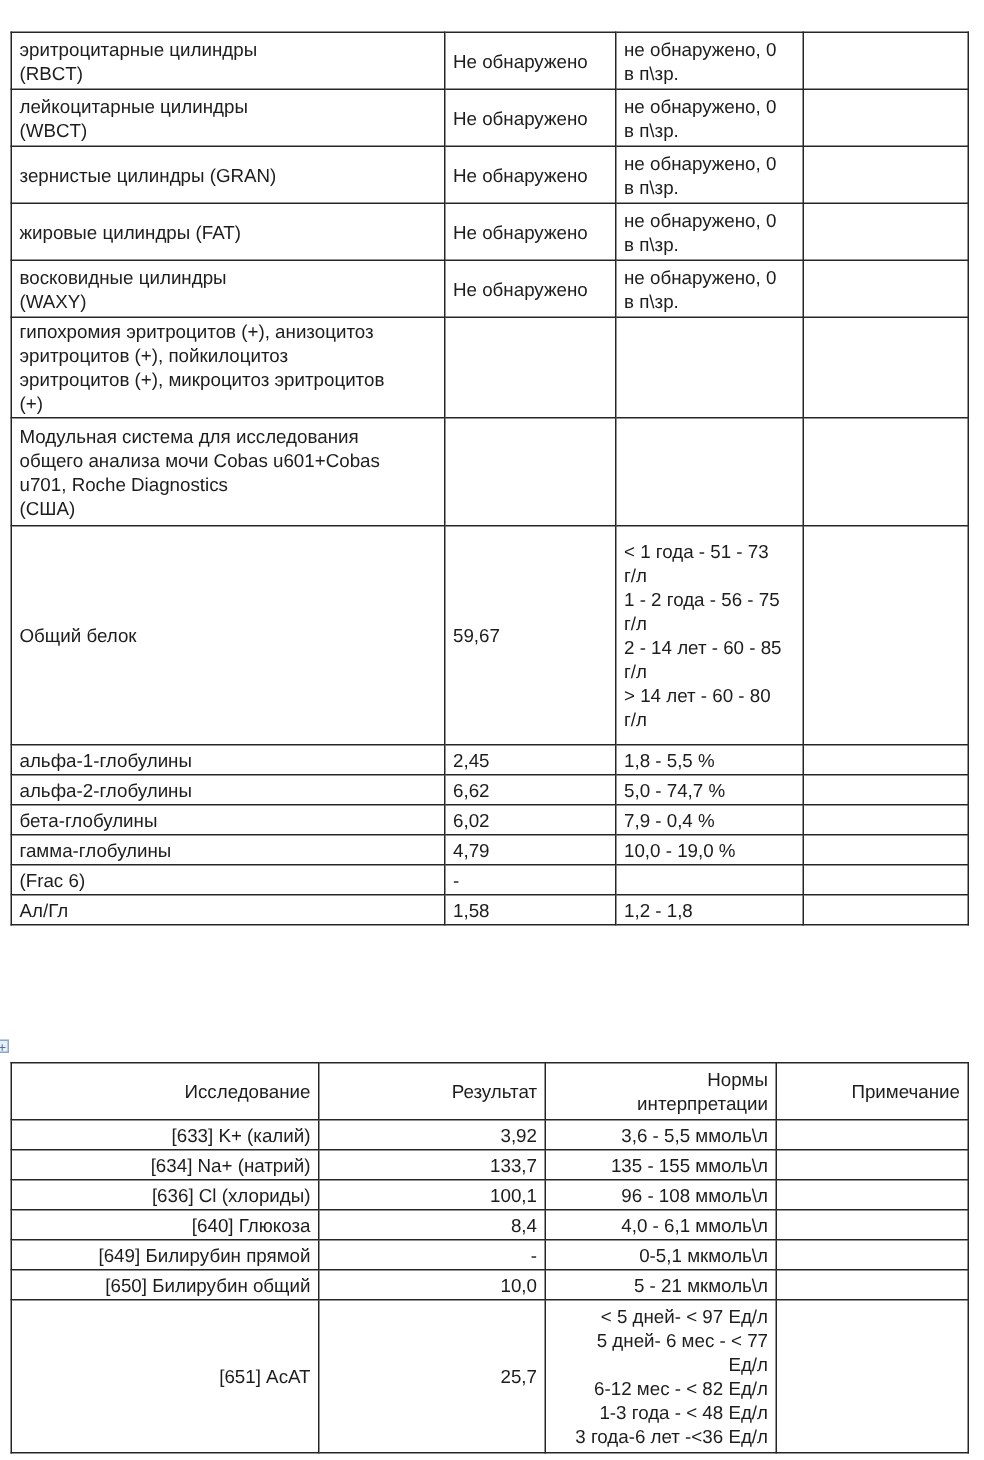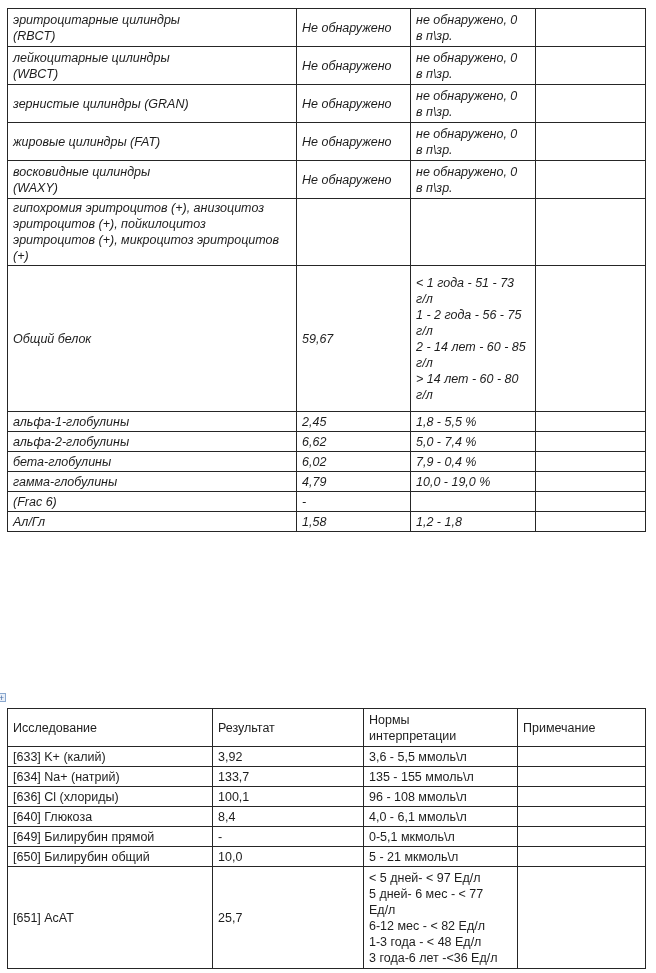--- a/index.html
+++ b/index.html
@@ -24,22 +24,22 @@
   table.doc-table td {
     border: 1px solid #262626;
     padding: 1px 5px;
     vertical-align: middle;
     font-size: 12.5px;
     line-height: 16px;
     white-space: pre-line;
     overflow: hidden;
     word-wrap: break-word;
   }
-  #table1 { left: 7px; top: 8px; width: 638px; font-style: italic; }
-  #table2 { left: 7px; top: 708px; width: 638px; }
+  #table1 { left: 7px; top: 21px; width: 638px; }
+  #table2 { left: 7px; top: 708px; width: 638px; text-align: right; }
 
   tr.h38  { height: 38px; }
   tr.h64  { height: 64px; }
   tr.h72  { height: 72px; }
   tr.h20  { height: 20px; }
   tr.h146 { height: 146px; }
   tr.h40  { height: 40px; }
   tr.h102 { height: 102px; }
 
   #move-handle {
@@ -108,20 +108,29 @@
   </tr>
   <tr class="h64">
     <td>гипохромия эритроцитов (+), анизоцитоз
 эритроцитов (+), пойкилоцитоз
 эритроцитов (+), микроцитоз эритроцитов
 (+)</td>
     <td></td>
     <td></td>
     <td></td>
   </tr>
+  <tr class="h72">
+    <td>Модульная система для исследования
+общего анализа мочи Cobas u601+Cobas
+u701,  Roche Diagnostics
+(США)</td>
+    <td></td>
+    <td></td>
+    <td></td>
+  </tr>
   <tr class="h146">
     <td>Общий белок</td>
     <td>59,67</td>
     <td>&lt; 1 года - 51 - 73
 г/л
 1 - 2 года - 56 - 75
 г/л
 2 - 14 лет - 60 - 85
 г/л
 &gt; 14 лет - 60 - 80
@@ -130,21 +139,21 @@
   </tr>
   <tr class="h20">
     <td>альфа-1-глобулины</td>
     <td>2,45</td>
     <td>1,8 - 5,5 %</td>
     <td></td>
   </tr>
   <tr class="h20">
     <td>альфа-2-глобулины</td>
     <td>6,62</td>
-    <td>5,0 - 7,4 %</td>
+    <td>5,0 - 74,7 %</td>
     <td></td>
   </tr>
   <tr class="h20">
     <td>бета-глобулины</td>
     <td>6,02</td>
     <td>7,9 - 0,4 %</td>
     <td></td>
   </tr>
   <tr class="h20">
     <td>гамма-глобулины</td>

